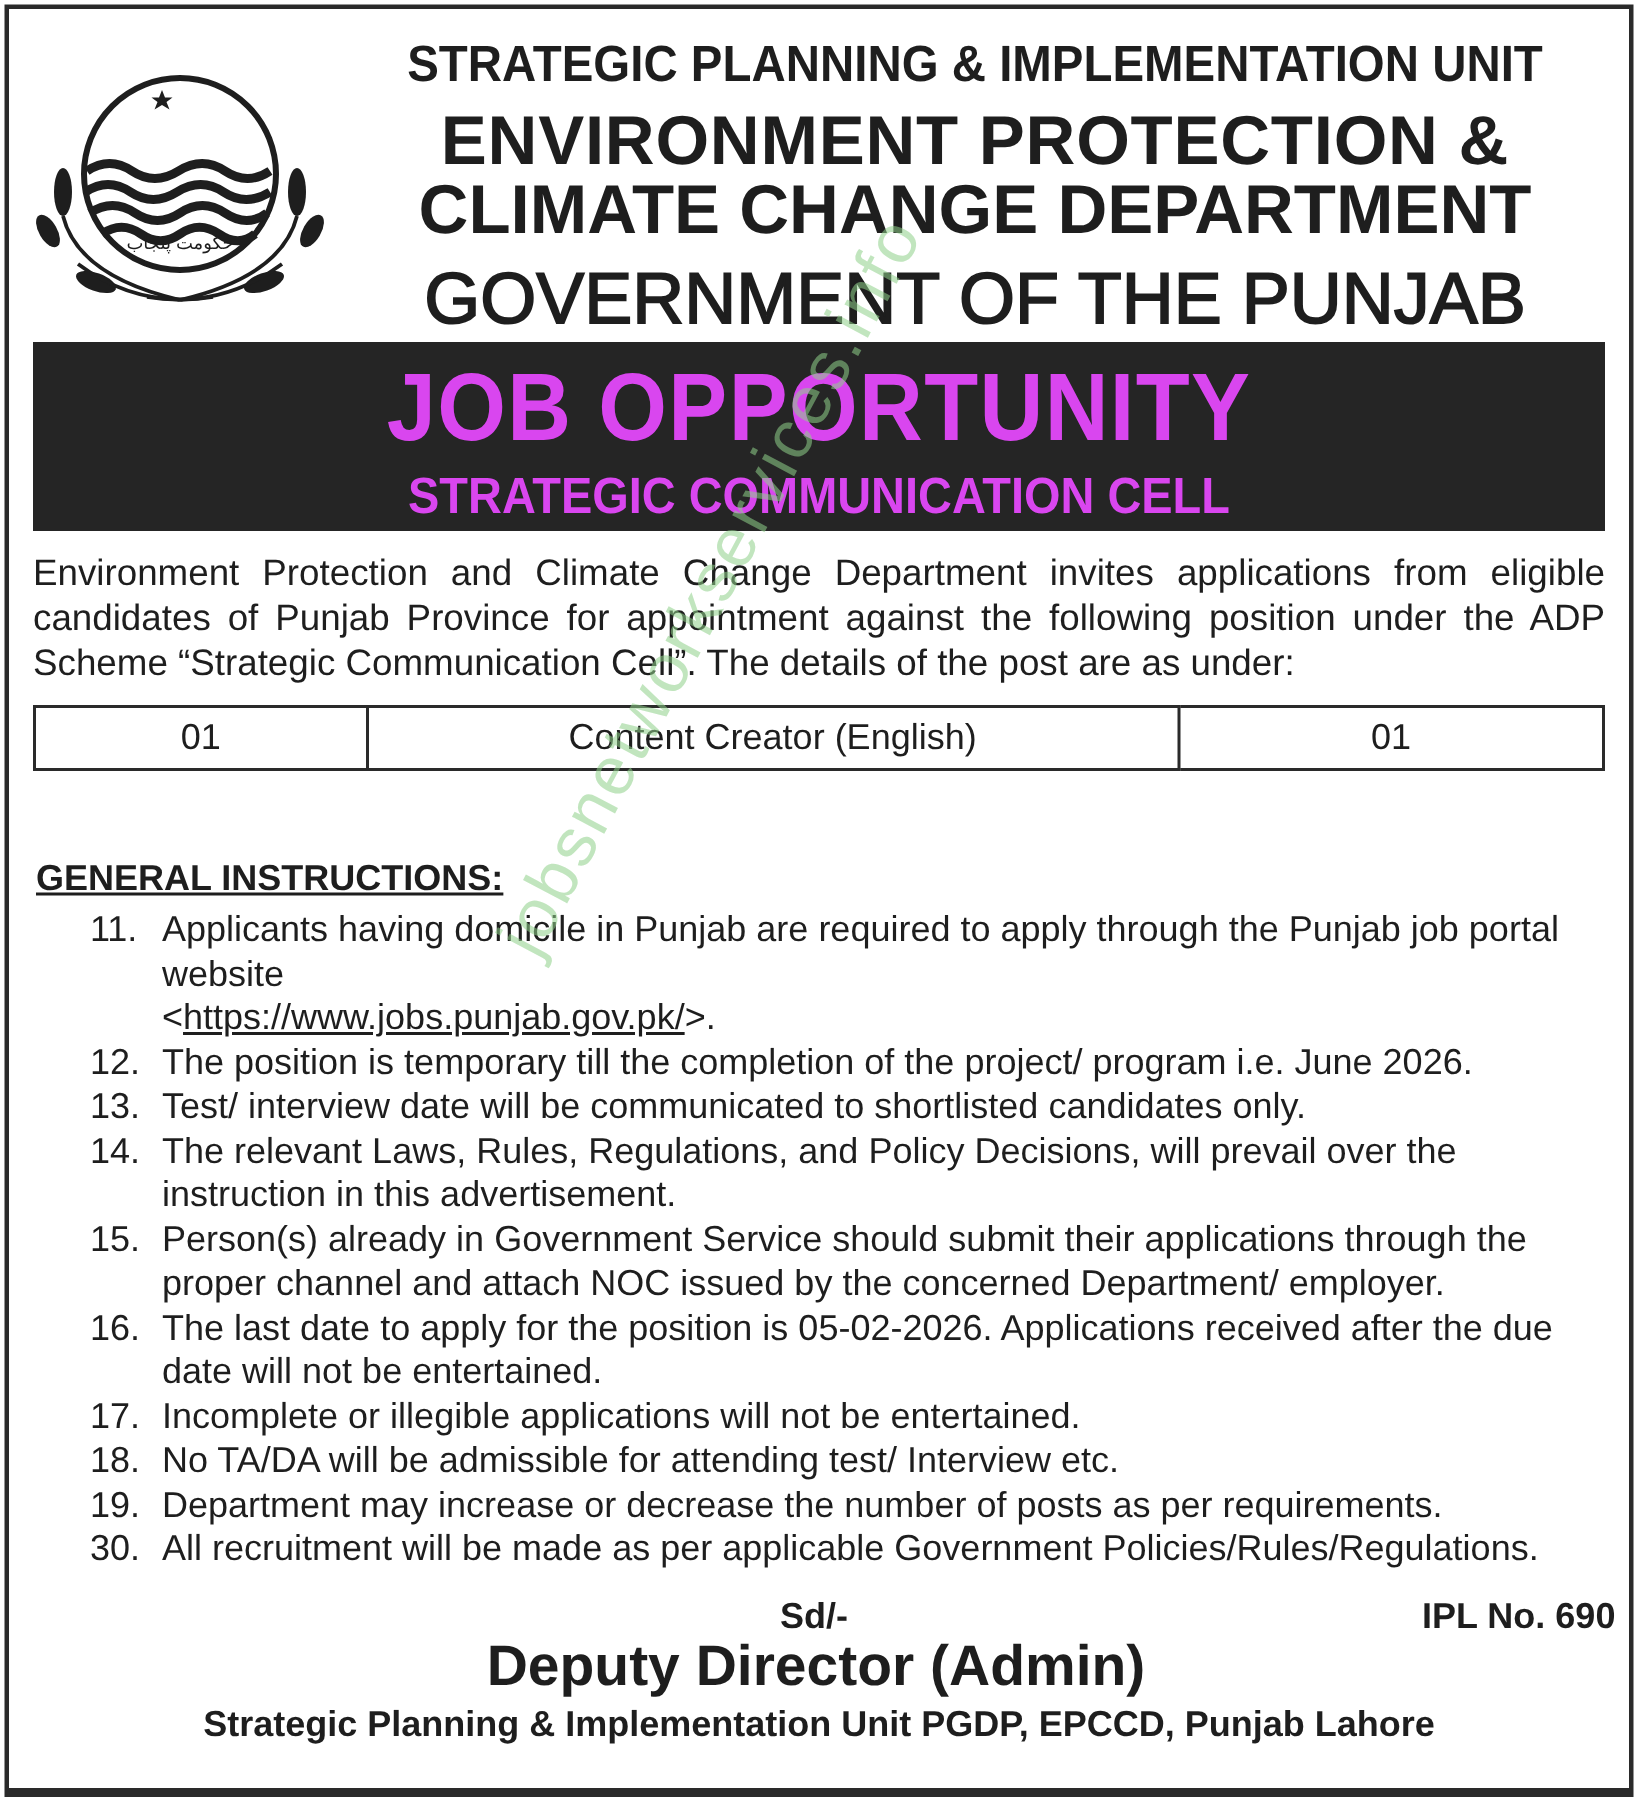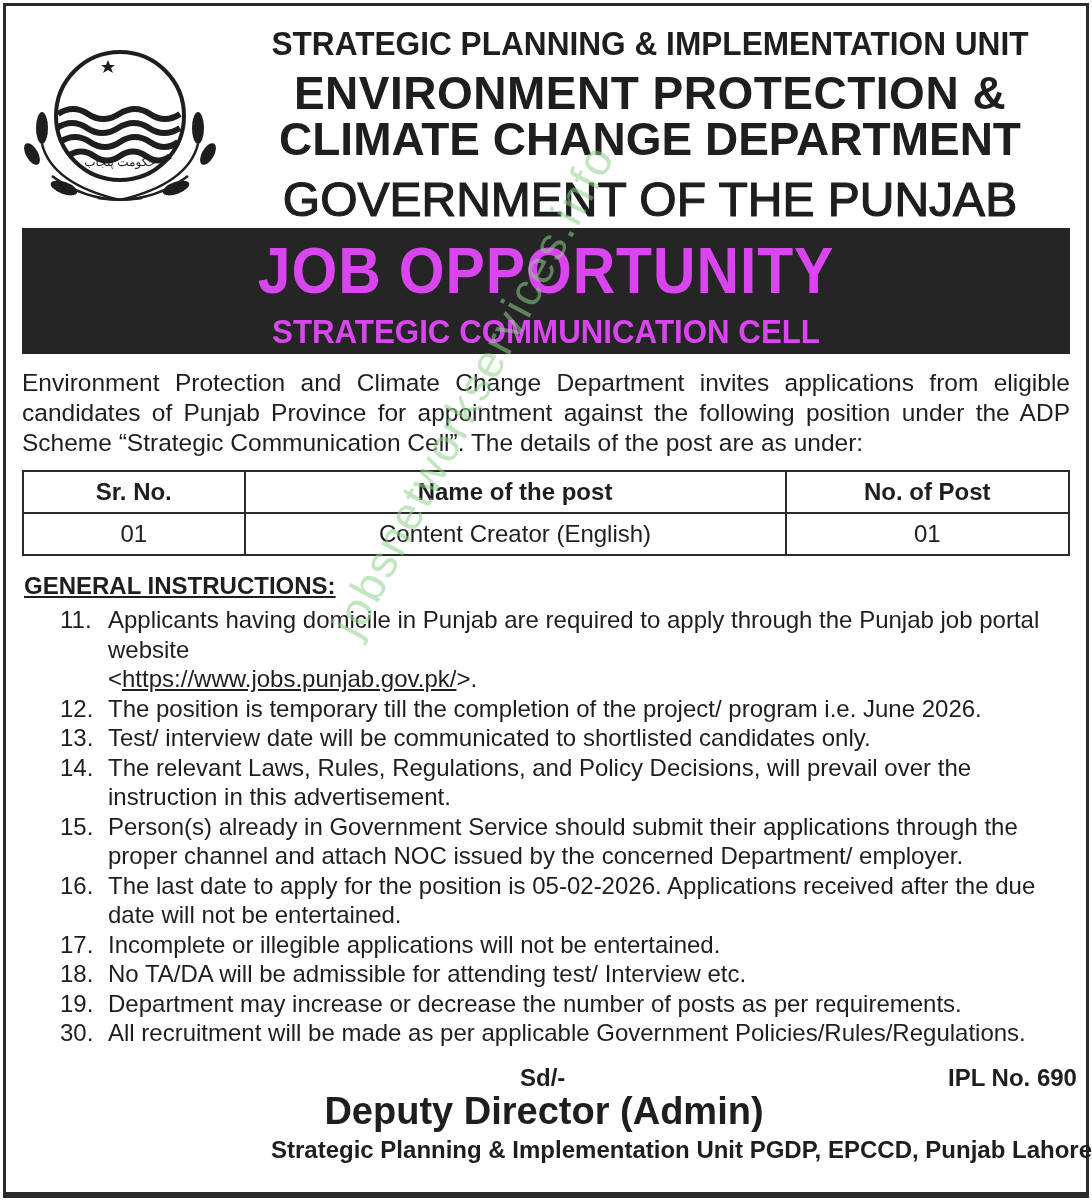--- a/index.html
+++ b/index.html
@@ -21,21 +21,21 @@
   .gi-title { position: absolute; left: 24px; top: 572px; font-size: 24px; font-weight: bold; text-decoration: underline; }
   .instr { position: absolute; left: 24px; top: 605px; width: 1046px; font-size: 24px; line-height: 29.5px; }
   .item { display: flex; }
   .item .num { width: 48px; flex: none; margin-left: 36px; }
   .item .txt { flex: 1; }
   .item .txt .u { text-decoration: underline; }
   .sd { position: absolute; left: 520px; top: 1064px; font-size: 24px; font-weight: bold; }
   .ipl { position: absolute; left: 920px; top: 1064px; font-size: 24px; font-weight: bold; margin-left: 28px; }
   .dd { position: absolute; left: 0; width: 1092px; top: 1090px; text-align: center; font-size: 38px; font-weight: 900; }
   .dd span { display: inline-block; transform: translateX(-2px); }
-  .unit { position: absolute; left: 0; width: 1092px; top: 1136px; text-align: right; font-size: 24px; font-weight: bold; }
+  .unit { position: absolute; left: 0; width: 1092px; top: 1136px; text-align: center; font-size: 24px; font-weight: bold; }
   .wm { position: absolute; left: 320px; top: 620px; font-size: 46px; color: #8fd18a; opacity: 0.55; transform: rotate(-62deg); transform-origin: left top; white-space: nowrap; letter-spacing: 2px; pointer-events: none; }
 </style>
 </head>
 <body>
 
 <div class="frame"></div>
 
 <svg class="logo" viewBox="0 0 196 168">
   <circle cx="98" cy="76" r="64" fill="none" stroke="#1e1e1e" stroke-width="4"></circle>
   <path d="M112 22 a14 14 0 1 1 -18 26 a11 11 0 1 0 18 -26z" fill="#1e1e1e"></path>
@@ -75,25 +75,20 @@
 
 <div class="intro">Environment Protection and Climate Change Department invites applications from eligible candidates of Punjab Province for appointment against the following position under the ADP Scheme “Strategic Communication Cell”. The details of the post are as under:</div>
 
 <table class="posts">
   <colgroup>
       <col style="width:222px">
       <col style="width:542px">
       <col style="width:284px">
     </colgroup>
   <tbody>
-      <tr>
-    <th>Sr. No.</th>
-    <th>Name of the post</th>
-    <th>No. of Post</th>
-  </tr>
   <tr>
     <td>01</td>
     <td>Content Creator (English)</td>
     <td>01</td>
   </tr>
 </tbody>
   </table>
 
 <div class="gi-title">GENERAL INSTRUCTIONS:</div>
 

